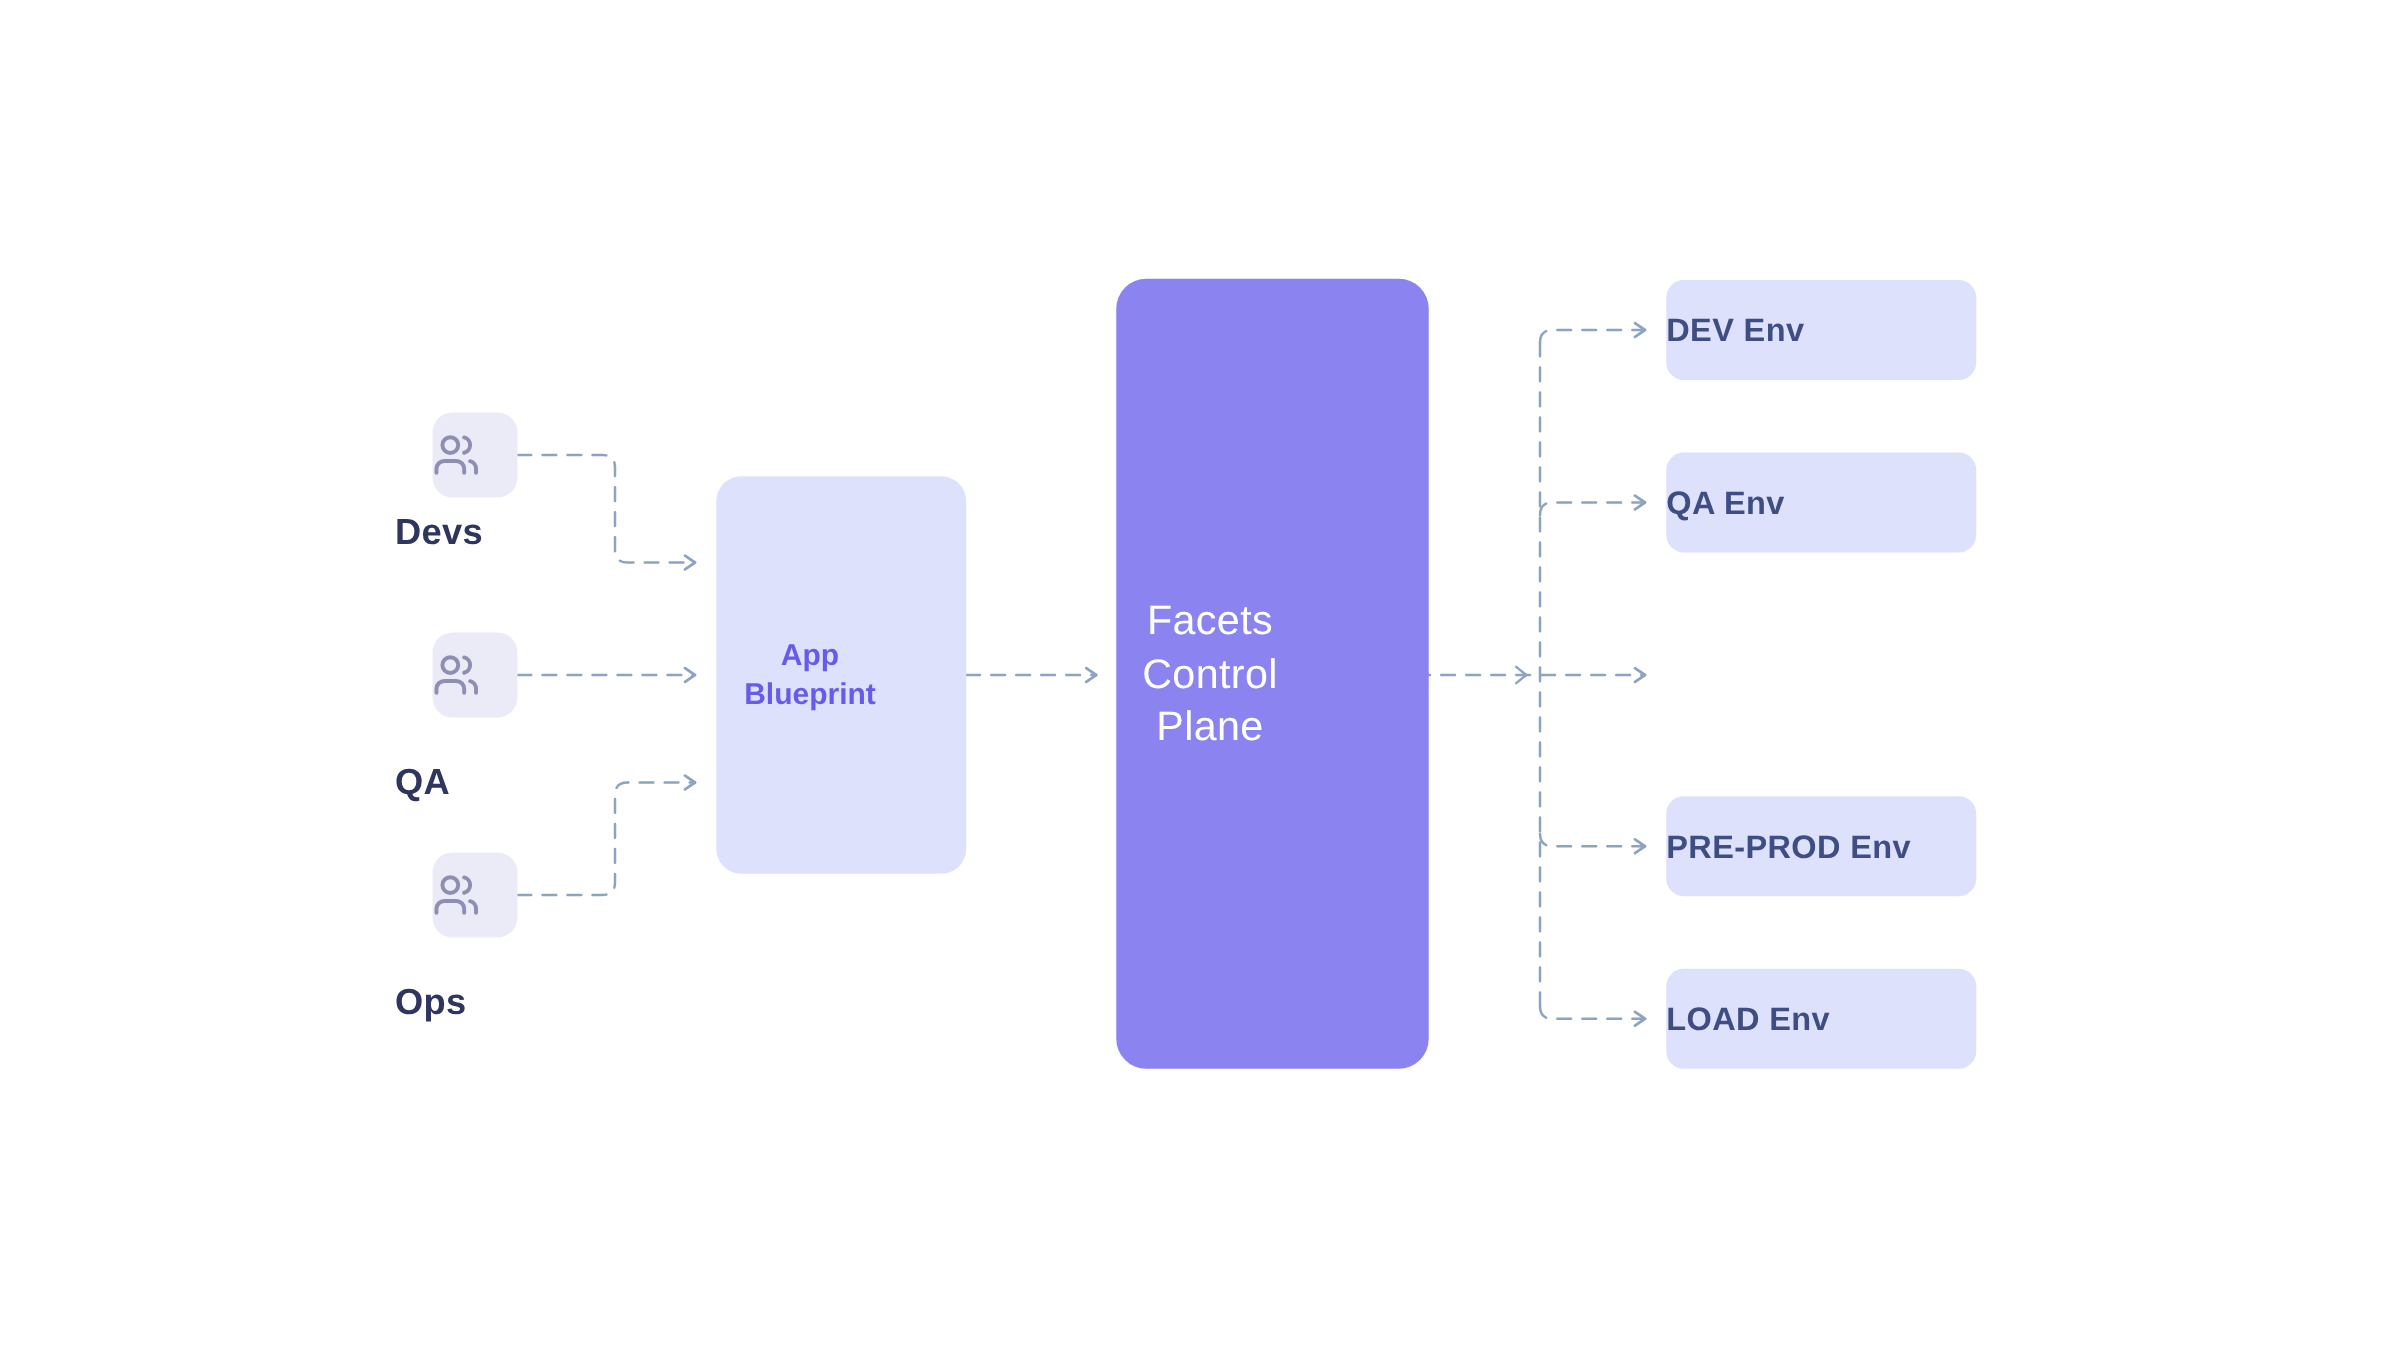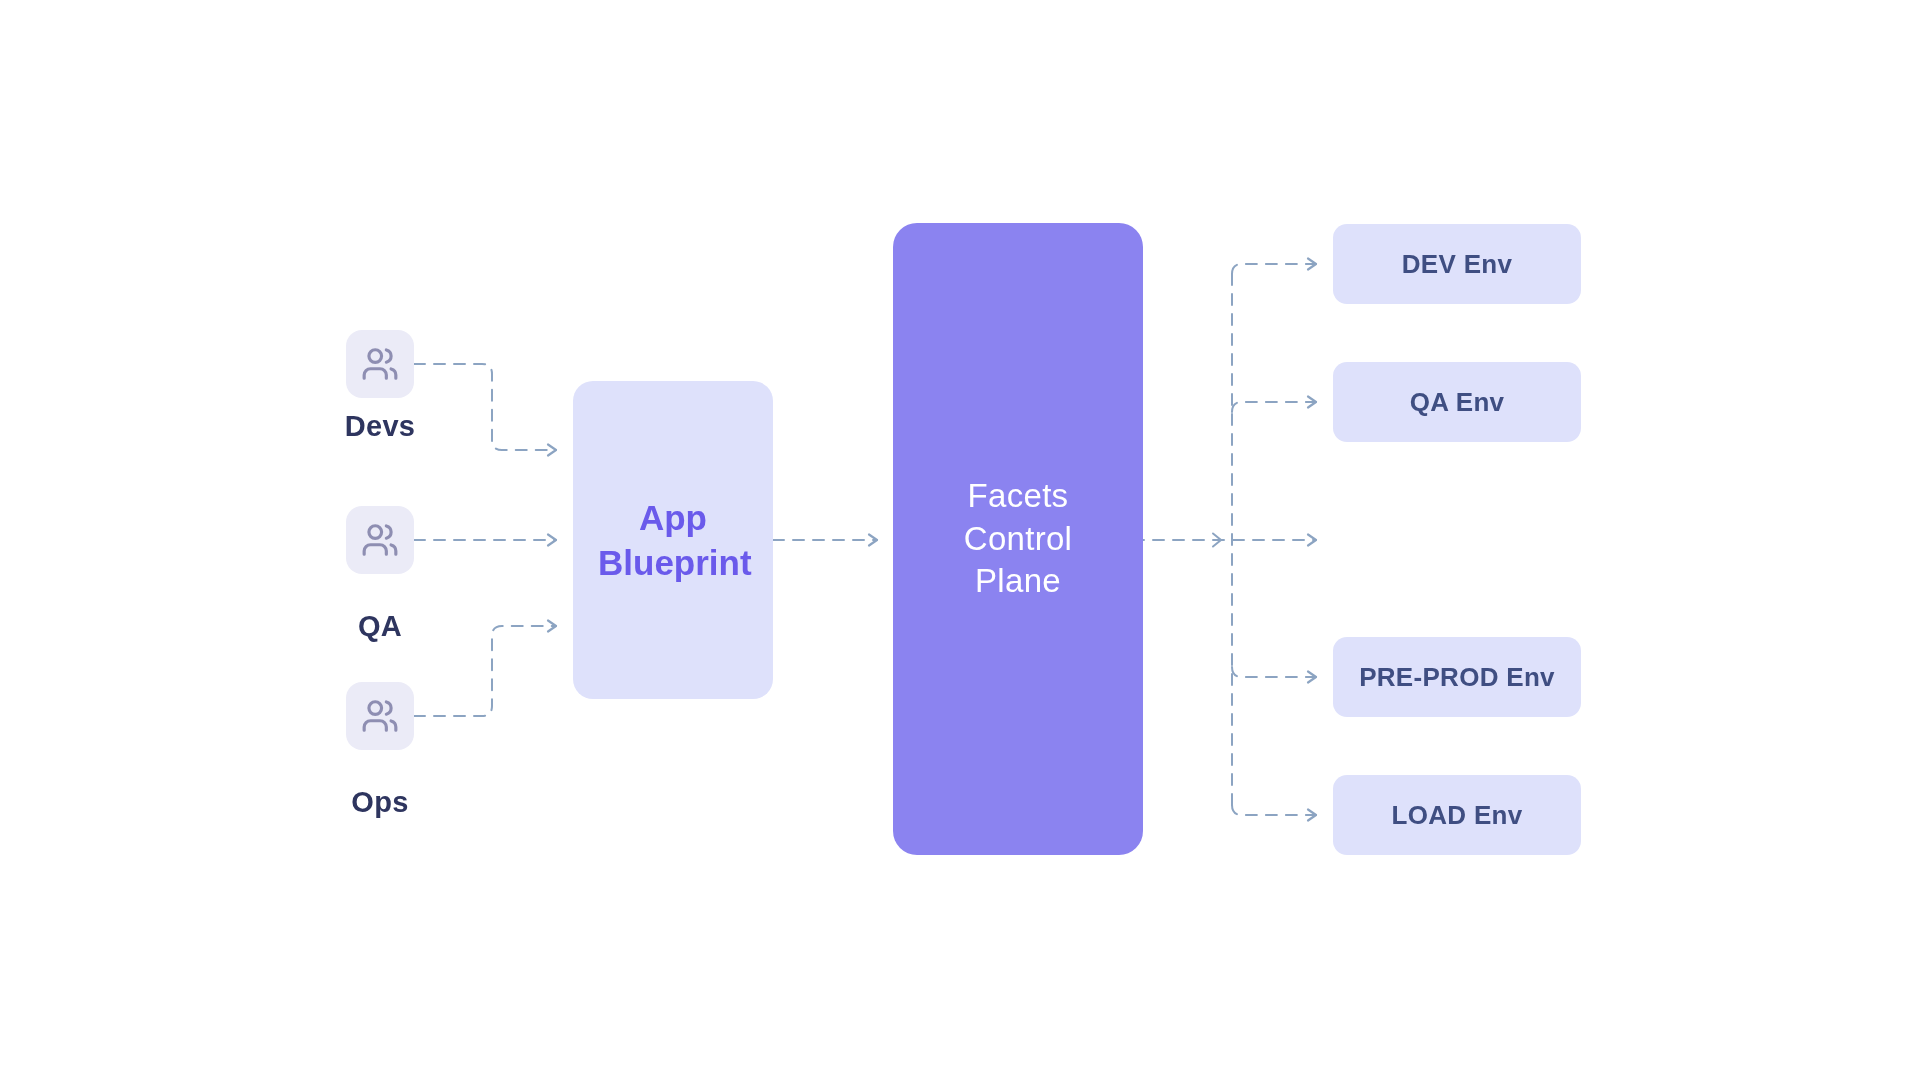--- a/index.html
+++ b/index.html
@@ -19,21 +19,21 @@
     position: absolute;
     left: 0;
     top: 0;
     width: 1920px;
     height: 1080px;
   }
   .node {
     position: absolute;
     display: flex;
     align-items: center;
-    justify-content: center;
+    justify-content: flex-start;
     text-align: center;
     box-sizing: border-box;
   }
   .actor-chip {
     width: 68px;
     height: 68px;
     left: 346px;
     border-radius: 16px;
     background: #EBEBF7;
   }
@@ -47,21 +47,21 @@
     letter-spacing: 0.3px;
   }
   .blueprint {
     left: 573px;
     top: 381px;
     width: 200px;
     height: 318px;
     border-radius: 20px;
     background: #DEE1FB;
     color: #6A5AEB;
-    font-size: 35px;
+    font-size: 24px;
     font-weight: 600;
     line-height: 1.3;
   }
   .blueprint .wrap { display: block; width: 150px; }
   .control-plane {
     left: 893px;
     top: 223px;
     width: 250px;
     height: 632px;
     border-radius: 24px;

